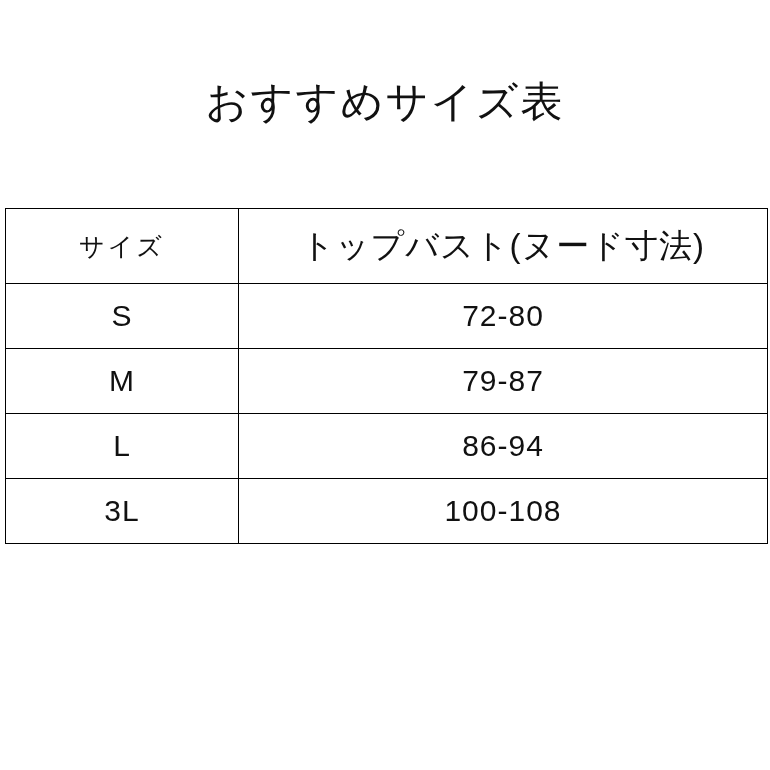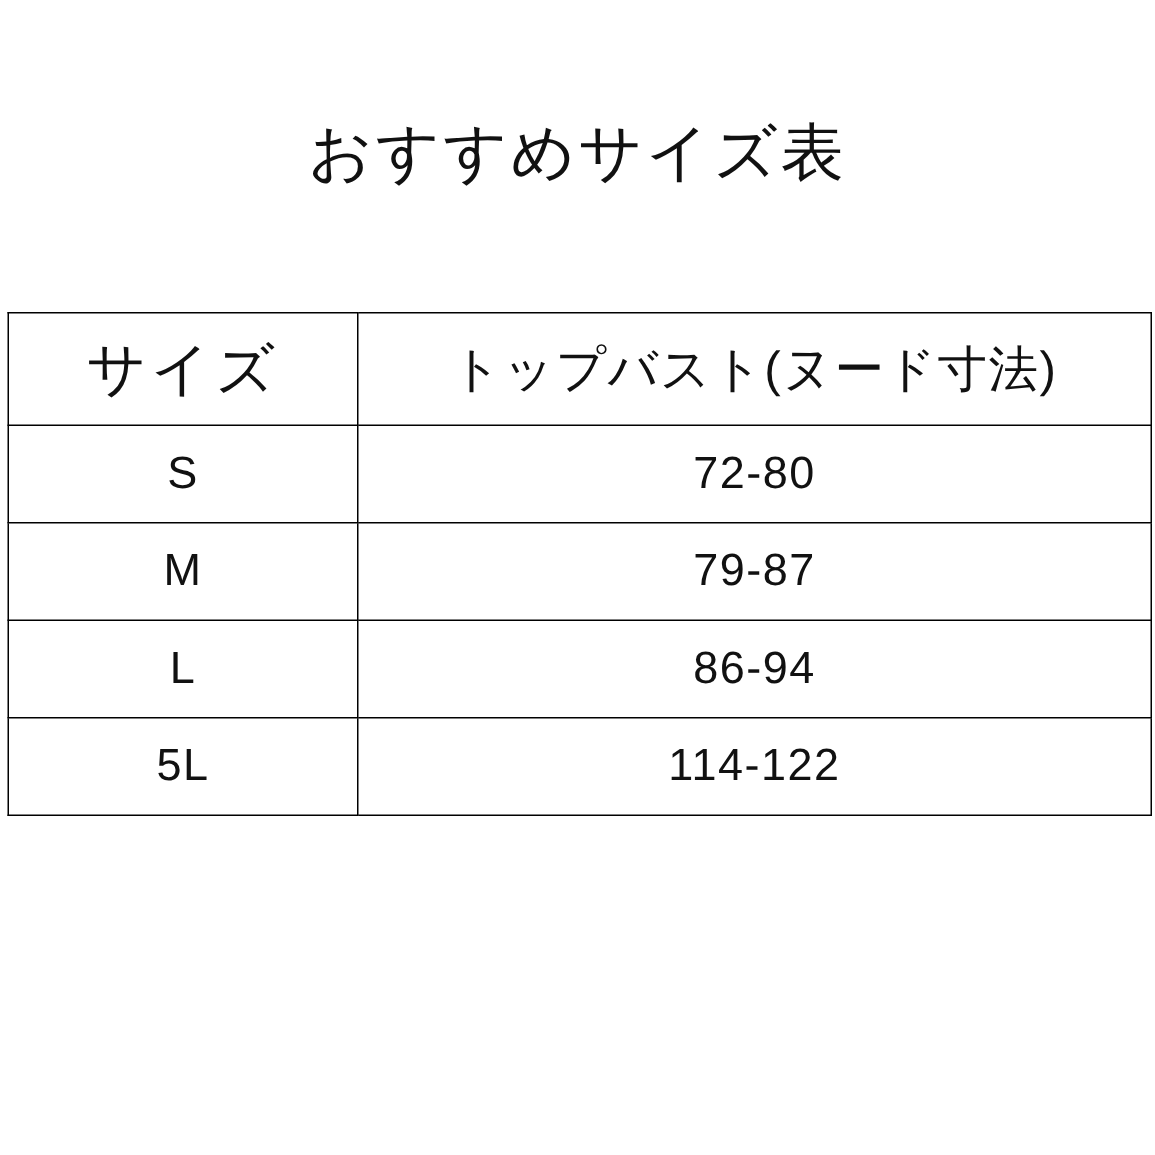--- a/index.html
+++ b/index.html
@@ -69,21 +69,21 @@
     width: 528px;
   }
 
   table.size-table thead th {
     height: 74px;
     font-size: 33px;
     letter-spacing: 1px;
   }
 
   table.size-table thead th.col-size {
-    font-size: 39px;
+    font-size: 25px;
     letter-spacing: 3px;
   }
 
   table.size-table tbody td {
     height: 64px;
     font-size: 30px;
     letter-spacing: 1px;
   }
 
   table.size-table tbody td.col-size {
@@ -113,20 +113,20 @@
         </tr>
         <tr>
           <td class="col-size">M</td>
           <td class="col-bust">79-87</td>
         </tr>
         <tr>
           <td class="col-size">L</td>
           <td class="col-bust">86-94</td>
         </tr>
         <tr>
-          <td class="col-size">5L</td>
-          <td class="col-bust">114-122</td>
+          <td class="col-size">3L</td>
+          <td class="col-bust">100-108</td>
         </tr>
       </tbody>
     </table>
   </div>
 
 </div>
 
 </body></html>

